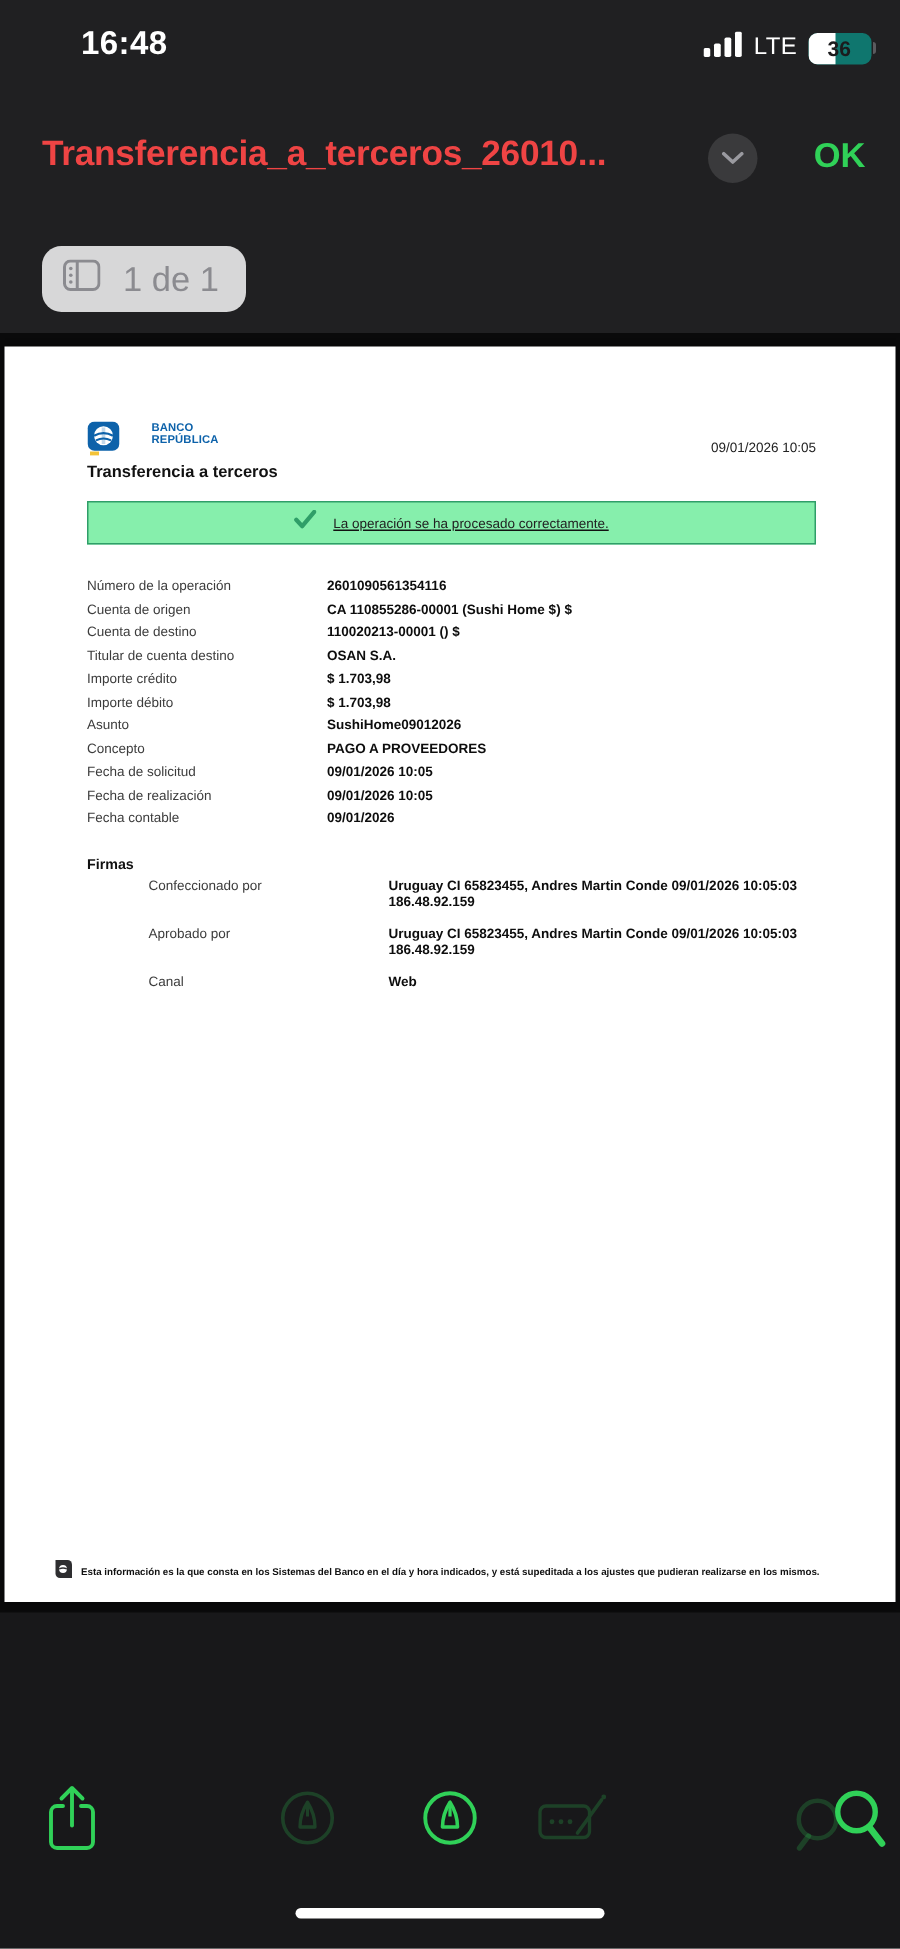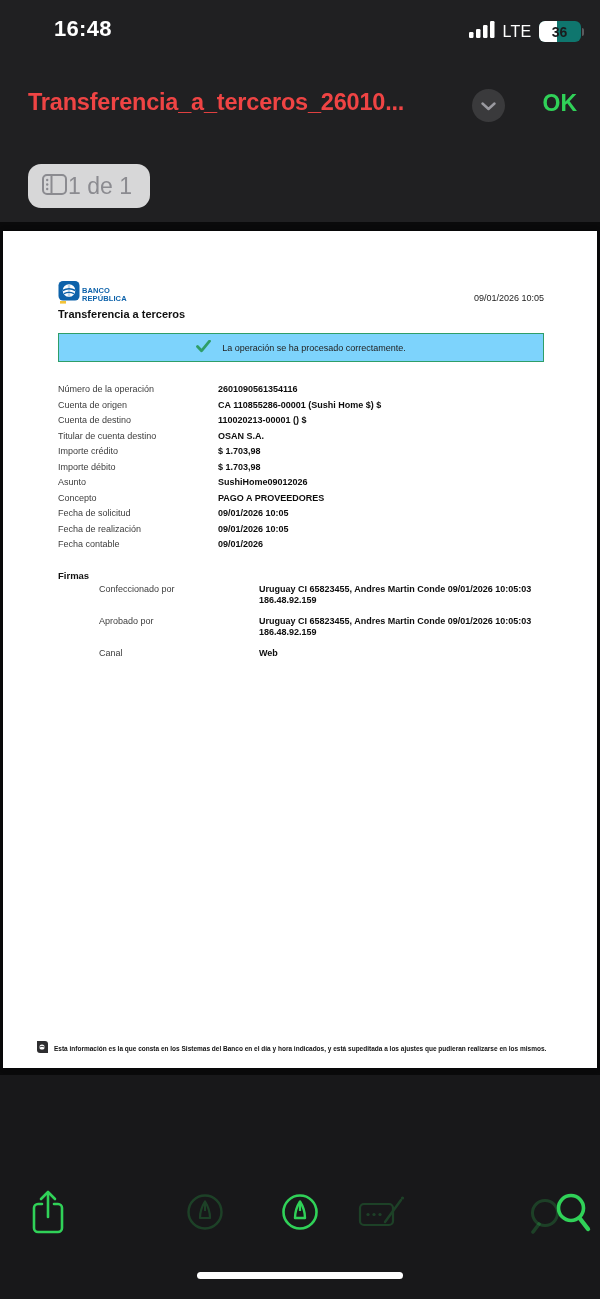--- a/index.html
+++ b/index.html
@@ -21,32 +21,32 @@
   .battery .fill{position:absolute;left:0;top:0;bottom:0;width:45%;background:#fff;}
   .battery .pct{position:relative;font-size:14px;font-weight:700;color:#1b1b1d;}
   .battery-nub{width:2.5px;height:8px;background:#5b5b5f;border-radius:0 2px 2px 0;margin-left:1px;}
 
   
   .doc-title{position:absolute;left:28px;top:89px;color:#ef4444;font-size:23.5px;font-weight:700;letter-spacing:-.2px;white-space:nowrap;}
   .chevron-btn{position:absolute;left:472px;top:89px;width:33px;height:33px;border-radius:50%;background:#3a3a3c;display:flex;align-items:center;justify-content:center;}
   .ok-btn{position:absolute;right:23px;top:90px;color:#30d158;font-size:23px;font-weight:700;}
 
   
-  .page-pill{position:absolute;left:28px;top:164px;height:44px;padding:0 18px 0 14px;border-radius:13px;background:#d7d7d8;display:flex;align-items:center;gap:1px;}
+  .page-pill{position:absolute;left:28px;top:164px;height:44px;padding:0 18px 0 14px;border-radius:13px;background:#d7d7d8;display:flex;align-items:center;gap:15px;}
   .page-pill .pill-label{color:#8b8b90;font-size:23px;font-weight:500;}
 
   
   .pdf-page{position:absolute;left:3px;top:231px;width:594px;height:837px;background:#fff;box-shadow:0 0 4px rgba(0,0,0,.6);}
   .pdf-content{position:absolute;left:55px;right:53px;top:50px;color:#111;}
   .pdf-header{display:flex;justify-content:space-between;align-items:flex-start;}
-  .brand{display:flex;align-items:center;gap:2px;}
+  .brand{display:flex;align-items:flex-start;gap:21px;}
   .brand-name{color:#0d62aa;font-size:7.5px;font-weight:700;line-height:8px;letter-spacing:.1px;}
   .pdf-datetime{font-size:9px;color:#222;margin-top:12px;}
   .pdf-title{font-size:11px;font-weight:700;color:#111;}
-  .success-box{margin-top:13px;height:27px;border:1.5px solid #2f9e68;background:#7dd3fc;display:flex;align-items:center;justify-content:center;gap:11px;}
+  .success-box{margin-top:13px;height:27px;border:1.5px solid #2f9e68;background:#86efac;display:flex;align-items:center;justify-content:center;gap:11px;text-decoration:underline;}
   .success-text{font-size:9px;color:#222;}
 
   .fields{margin-top:20px;}
   .row{display:flex;line-height:15.5px;}
   .row .label{width:160px;flex:none;font-size:9px;color:#3c3c3c;}
   .row .value{font-size:9px;font-weight:700;color:#0d0d0d;}
   .sig-heading{font-size:9.5px;font-weight:700;margin-top:15px;line-height:15px;}
   .sig-rows .row{margin-top:1px;margin-bottom:9px;line-height:11.5px;margin-left:41px;}
   .sig-rows .row .value{max-width:335px;}
   .sig-rows .row:last-child{margin-top:9px;}

